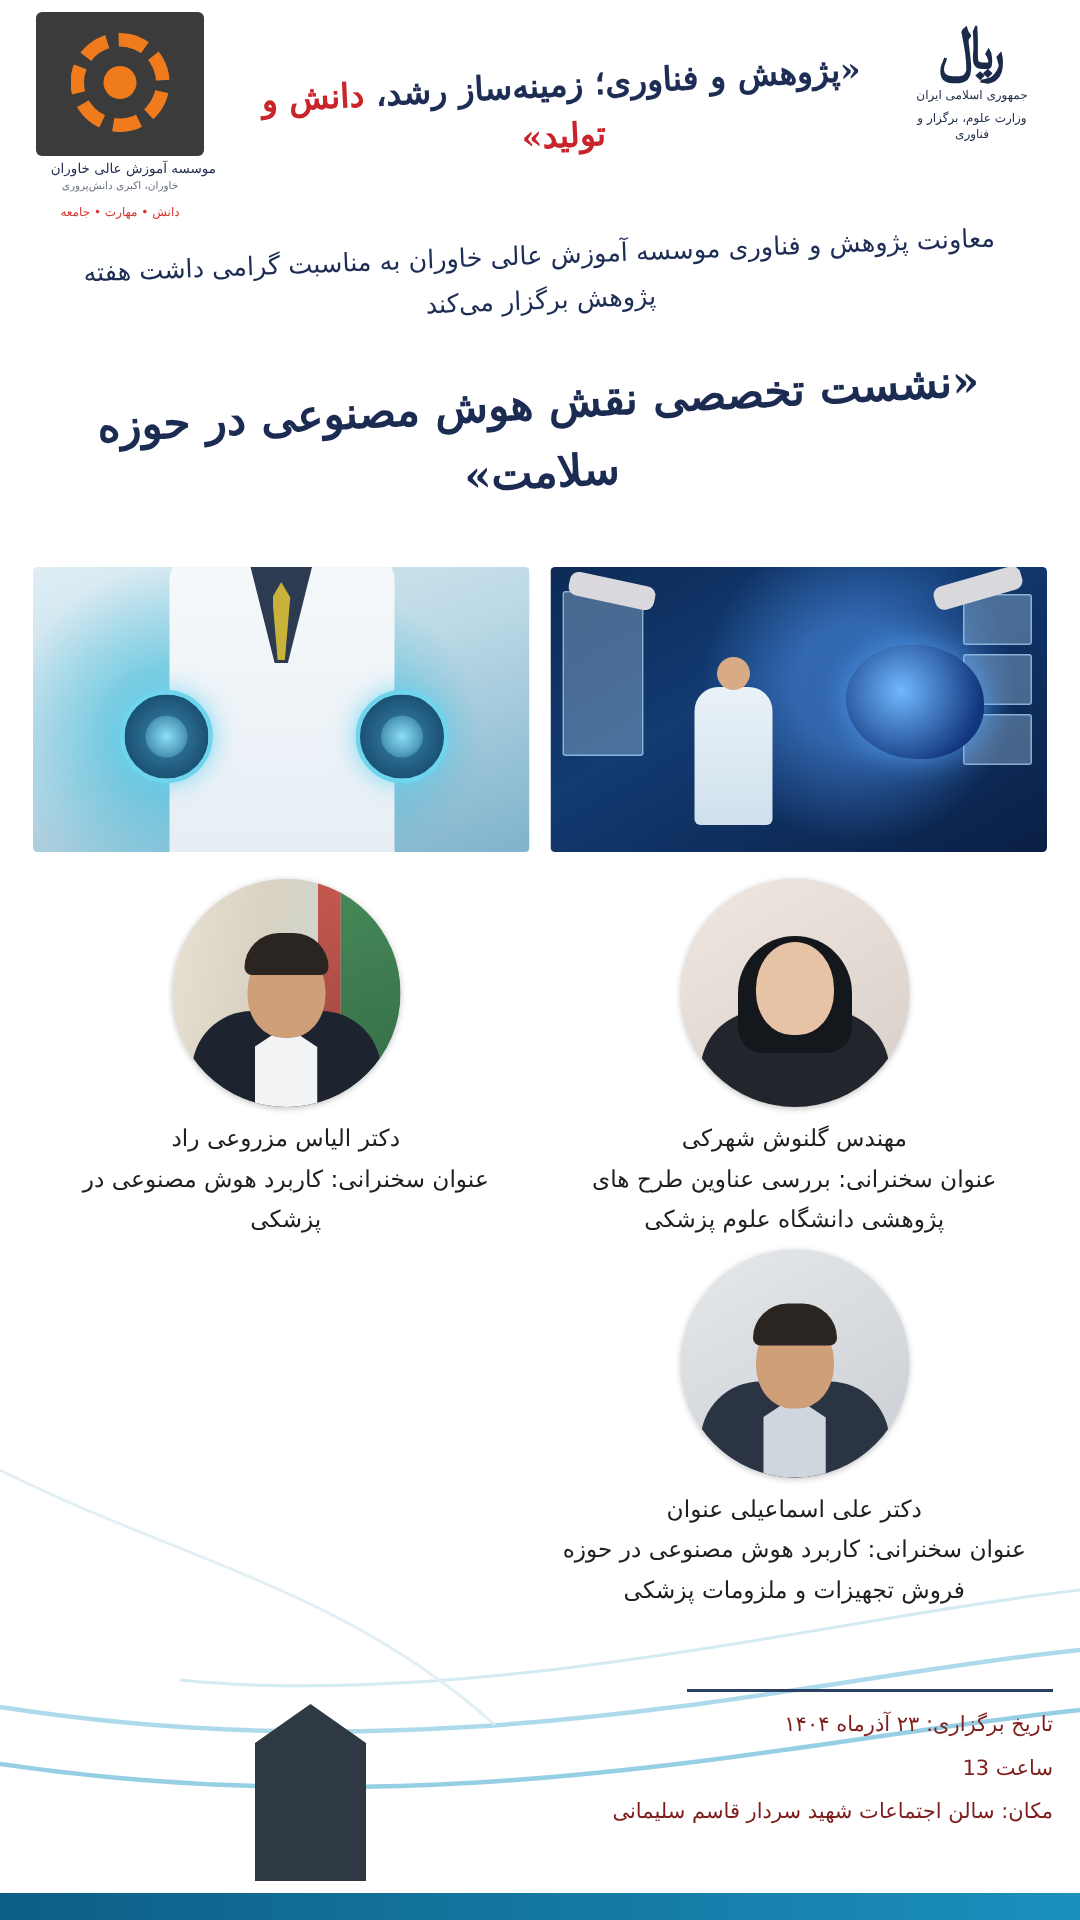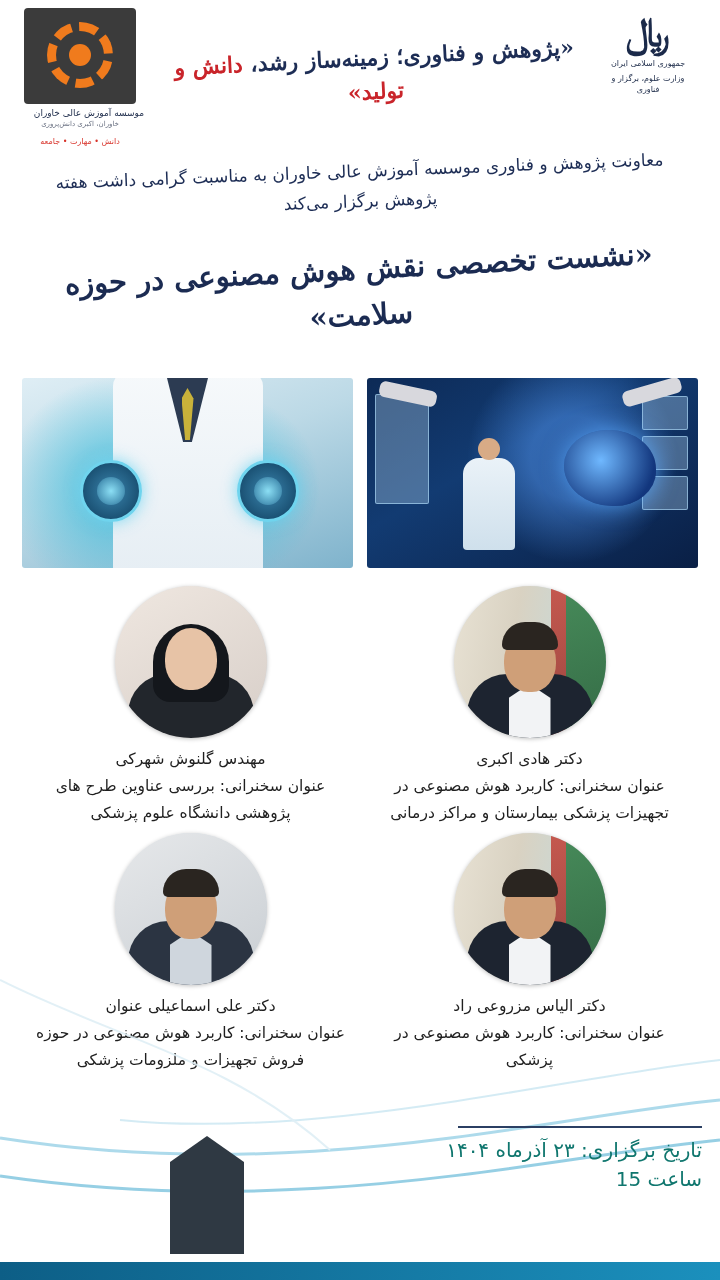--- a/index.html
+++ b/index.html
@@ -366,22 +366,22 @@
     width: 244px;
     height: 2px;
     background: #2b3f63;
   }
   .footer-text {
     position: absolute;
     right: 18px;
     top: 16px;
     width: 300px;
     text-align: right;
-    font-size: 20px;
-    color: #0f766e;
+    font-size: 14px;
+    color: #7f1d1d;
     line-height: 29px;
   }
   .monument {
     position: absolute;
     left: 170px;
     bottom: 26px;
     width: 74px;
     height: 118px;
     background: #2f3943;
     clip-path: polygon(50% 0, 100% 22%, 100% 100%, 0 100%, 0 22%);
@@ -450,33 +450,20 @@
     <div class="photo photo-a">
       <div class="coat"></div>
       <div class="tie"></div>
       <div class="hand-circle left"></div>
       <div class="hand-circle right"></div>
     </div>
   </div>
 
   <div class="speakers">
 
-    <div class="speaker">
-      <div class="avatar">
-        <div class="av-flagbg"></div>
-          <div class="av-flag-green"></div>
-          <div class="av-flag-red"></div>
-        <div class="av-suit"></div>
-          <div class="av-shirt"></div>
-        <div class="av-head"></div>
-          <div class="av-hair"></div>
-      </div>
-      <div class="sp-name">دکتر هادی اکبری</div>
-      <div class="sp-topic">عنوان سخنرانی: کاربرد هوش مصنوعی در تجهیزات پزشکی بیمارستان و مراکز درمانی</div>
-    </div>
 
     <div class="speaker">
       <div class="avatar av-female">
         <div class="av-flagbg"></div>
         <div class="av-suit"></div>
         <div class="av-hair"></div>
           <div class="av-head"></div>
       </div>
       <div class="sp-name">مهندس گلنوش شهرکی</div>
       <div class="sp-topic">عنوان سخنرانی: بررسی عناوین طرح های پژوهشی دانشگاه علوم پزشکی</div>
@@ -507,19 +494,20 @@
       <div class="sp-name">دکتر علی اسماعیلی عنوان</div>
       <div class="sp-topic">عنوان سخنرانی: کاربرد هوش مصنوعی در حوزه فروش تجهیزات و ملزومات پزشکی</div>
     </div>
 
   </div>
 
   <div class="footer">
     <div class="footer-rule"></div>
     <div class="footer-text">
       <div>تاریخ برگزاری: ۲۳ آذرماه ۱۴۰۴</div>
-      <div>ساعت 15</div>
+      <div>ساعت 13</div>
+      <div>مکان: سالن اجتماعات شهید سردار قاسم سلیمانی</div>
     </div>
     <div class="monument"></div>
     <div class="blue-bar"></div>
   </div>
 
 </div>
 
 </body></html>

